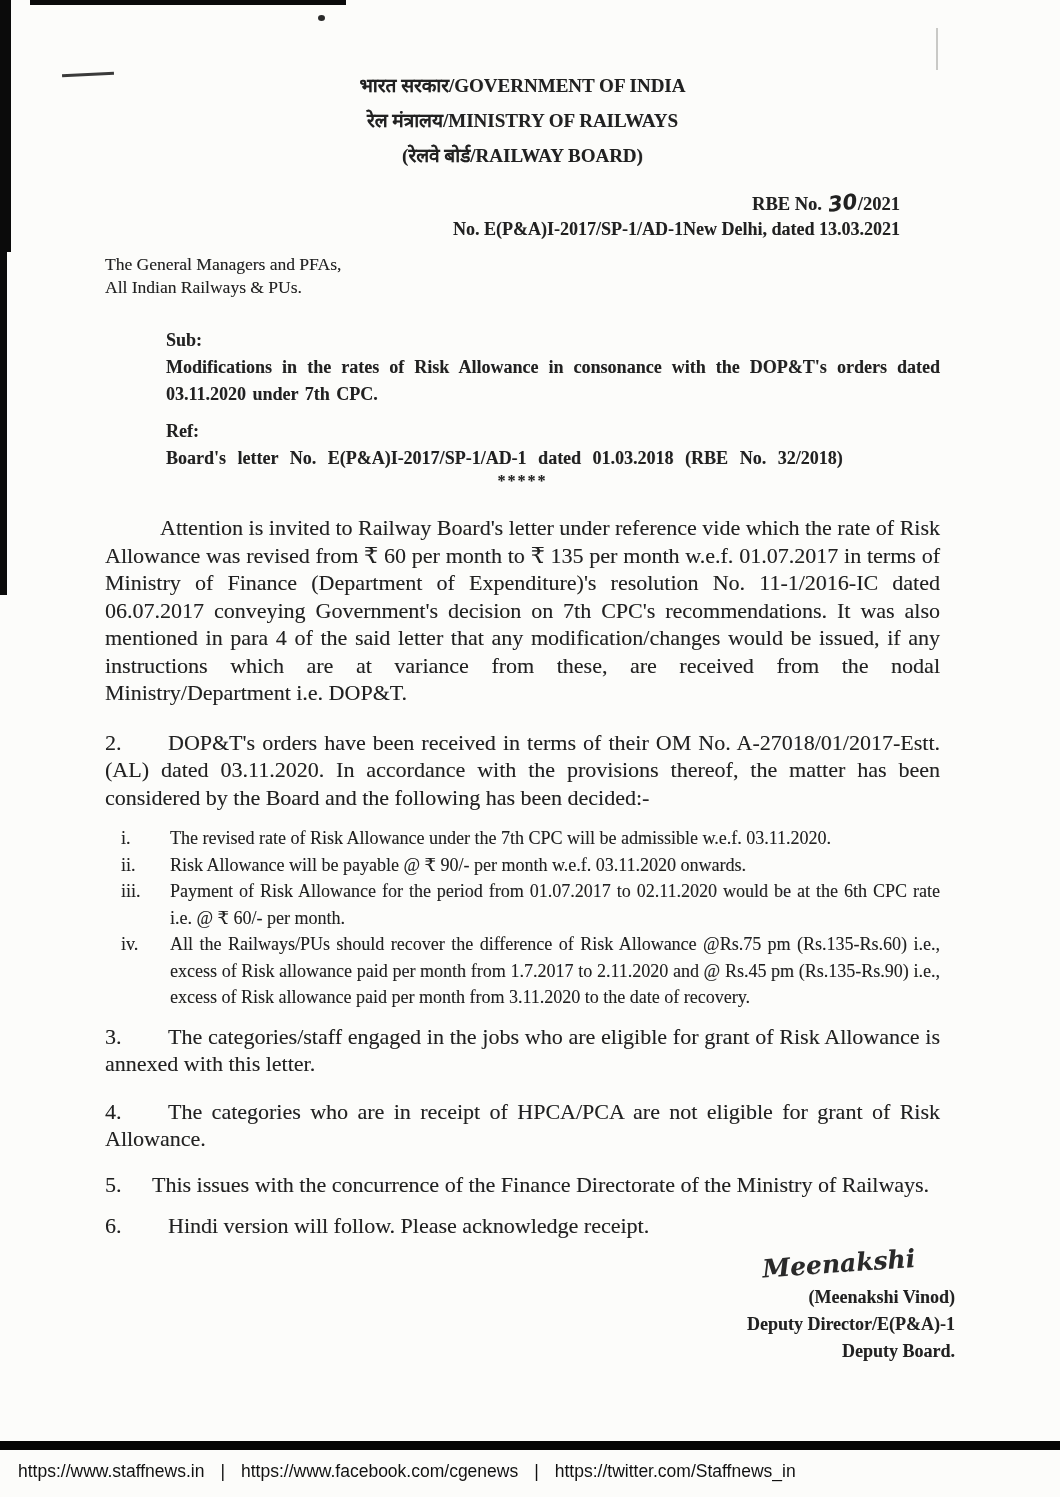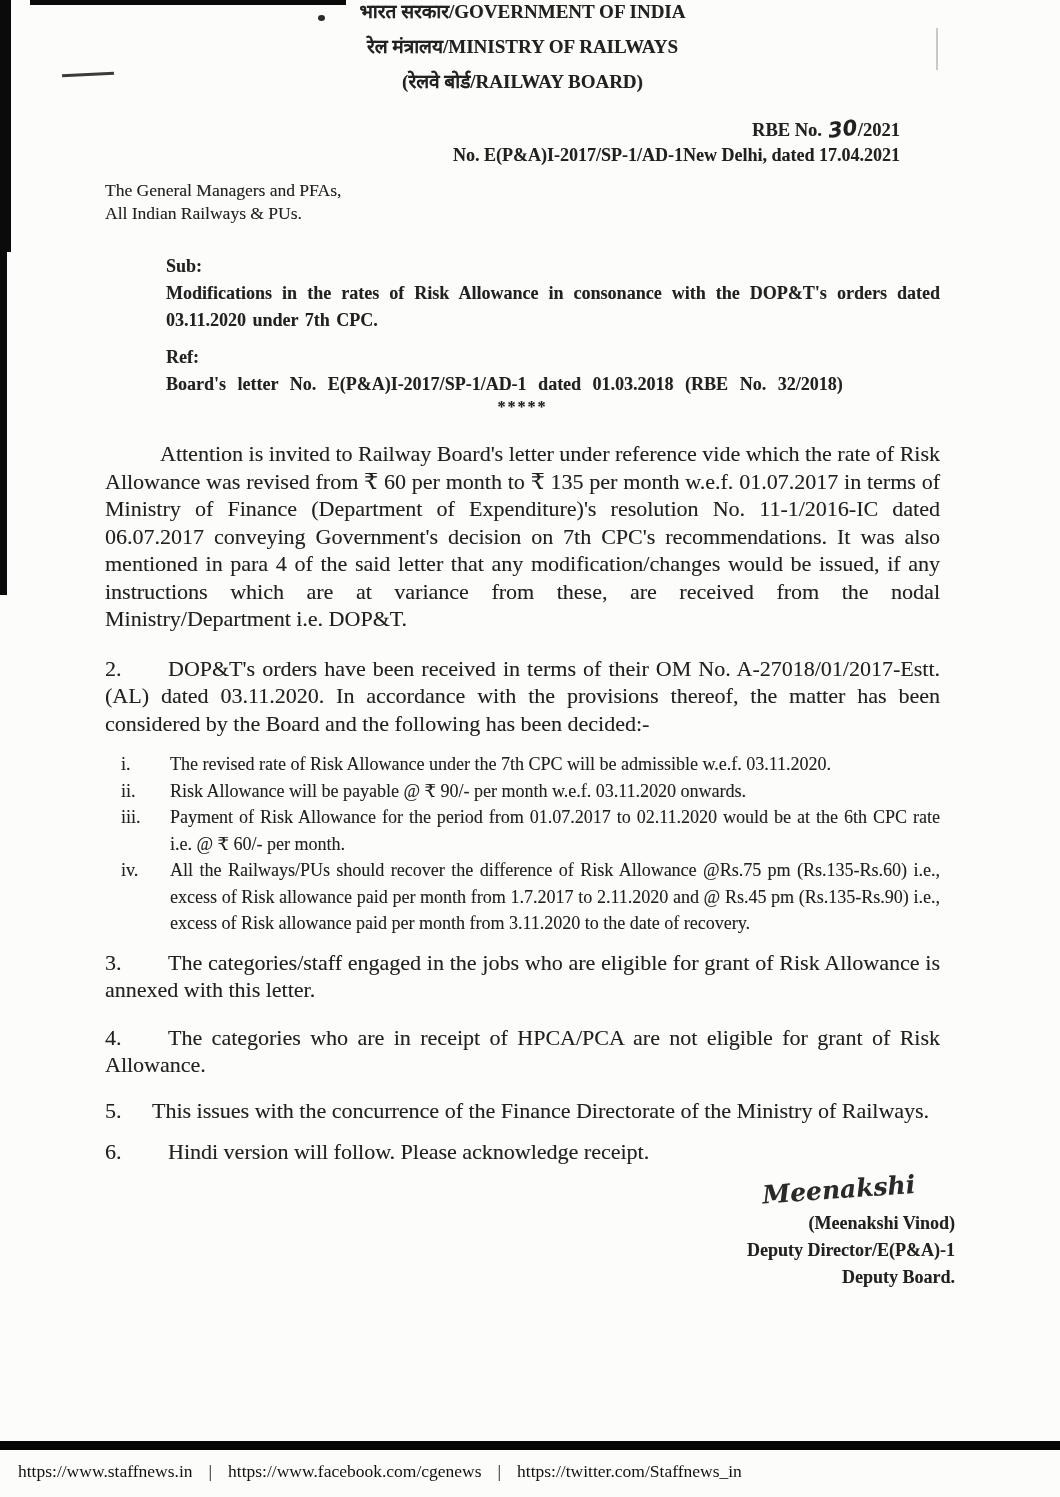--- a/index.html
+++ b/index.html
@@ -18,21 +18,21 @@
   .artifact-top-line   { left:30px;  top:0;     width:316px; height:5px; }
   .artifact-left-bar-1 { left:0;     top:0;     width:11px;  height:252px; }
   .artifact-left-bar-2 { left:0;     top:252px; width:7px;   height:343px; }
   .artifact-dot        { left:318px; top:15px;  width:7px;   height:6px; border-radius:50%; background:#2a2a2a; }
   .artifact-dash       { left:62px;  top:73px;  width:52px;  height:3px; background:#3a3a3a; transform:rotate(-3deg); }
   .artifact-right-line { left:936px; top:28px;  width:2px;   height:42px; background:#c9c9c6; }
 
   
   .content { position:absolute; left:105px; top:0; width:835px; }
 
-  .doc-header { text-align:center; font-weight:bold; font-size:19px; line-height:24px; }
+  .doc-header { padding-top:74px; text-align:center; font-weight:bold; font-size:19px; line-height:24px; }
   .doc-header > div { margin-bottom:11px; }
 
   .rbe-line { margin-top:22px; text-align:right; padding-right:40px; font-weight:bold; font-size:18.5px; line-height:26px; }
   .rbe-hand {
     display:inline-block;
     font-family:"DejaVu Sans",sans-serif;
     font-style:italic; font-weight:bold;
     font-size:21px;
     transform:rotate(-7deg);
     margin:0 1px;
@@ -77,21 +77,21 @@
     transform:rotate(-4deg);
     transform-origin:right center;
     color:#2a2a2a;
   }
   .sign-block { margin-top:12px; margin-right:-15px; text-align:right; font-weight:bold; font-size:18px; line-height:27px; }
 
   
   .footer-bar { position:absolute; left:0; top:1441px; width:1060px; height:9px; background:#050505; }
   .footer-links {
     position:absolute; left:18px; top:1459px; width:1030px;
-    font-family:Liberation Serif, serif;
+    font-family:Liberation Sans, sans-serif;
     font-size:17.5px; line-height:24px; color:#111;
     text-shadow:none;
   }
   .footer-links .sep { margin:0 16px; }
 </style>
 </head>
 <body>
 
 <div class="page-root">
 
@@ -110,21 +110,21 @@
       <div>(रेलवे बोर्ड/RAILWAY BOARD)</div>
     </div>
 
     <div class="rbe-line">
       <span>RBE No.</span>
       <span class="rbe-hand">30</span><span>/2021</span>
     </div>
 
     <div class="meta-row">
       <span class="file-no">No. E(P&amp;A)I-2017/SP-1/AD-1</span>
-      <span class="place-date">New Delhi, dated 17.04.2021</span>
+      <span class="place-date">New Delhi, dated 13.03.2021</span>
     </div>
 
     <div class="addressee">
       <div>The General Managers and PFAs,</div>
       <div>All Indian Railways &amp; PUs.</div>
     </div>
 
     <div class="sub-block">
       <span class="blk-label">Sub:</span>
       <span class="blk-text sub-text">Modifications in the rates of Risk Allowance in consonance with the DOP&amp;T's orders dated 03.11.2020 under 7th CPC.</span>

